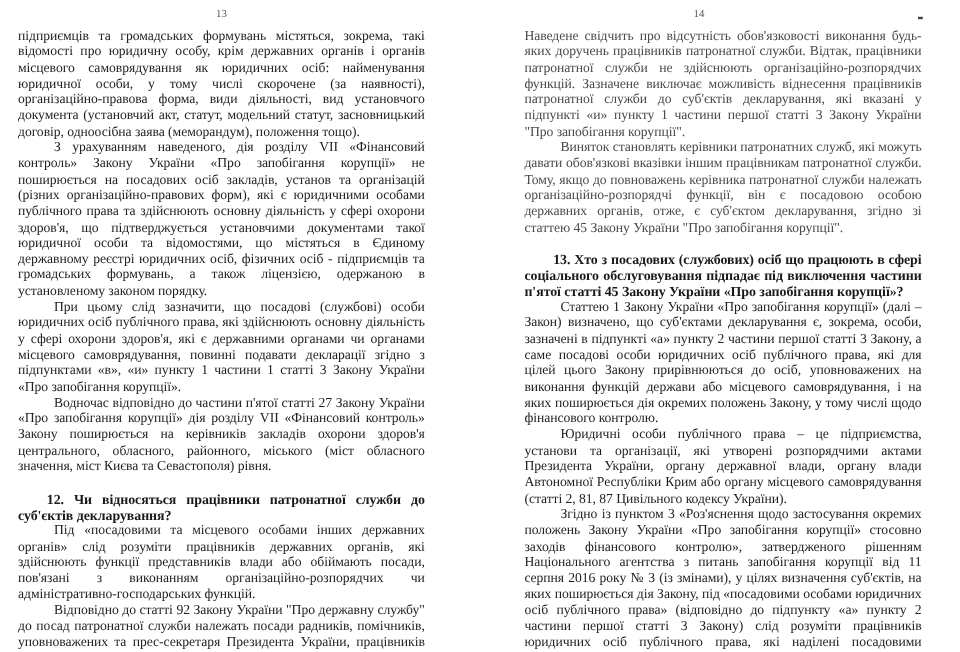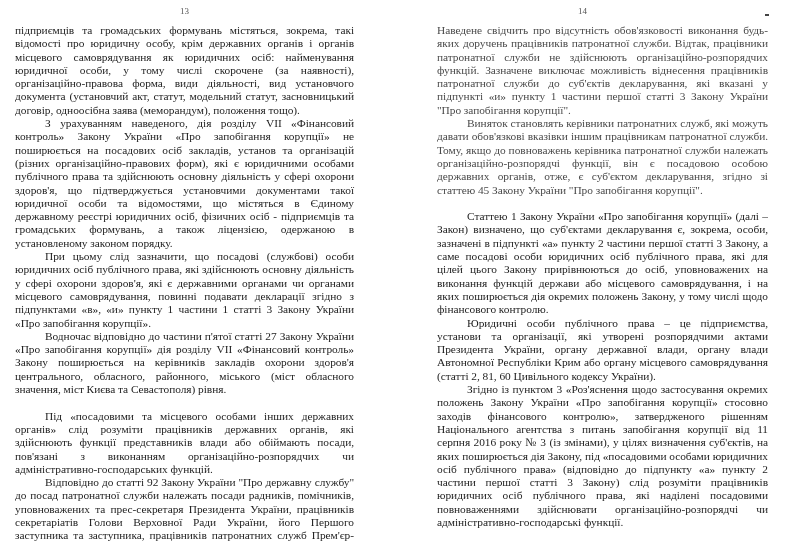--- a/index.html
+++ b/index.html
@@ -41,33 +41,35 @@
 <div class="spread">
 
   <div class="page page-left">
     <div class="page-number">13</div>
     <div class="content">
       <p>підприємців та громадських формувань містяться, зокрема, такі відомості про юридичну особу, крім державних органів і органів місцевого самоврядування як юридичних осіб: найменування юридичної особи, у тому числі скорочене (за наявності), організаційно-правова форма, види діяльності, вид установчого документа (установчий акт, статут, модельний статут, засновницький договір, одноосібна заява (меморандум), положення тощо).</p>
       <p class="indent">З урахуванням наведеного, дія розділу VII «Фінансовий контроль» Закону України «Про запобігання корупції» не поширюється на посадових осіб закладів, установ та організацій (різних організаційно-правових форм), які є юридичними особами публічного права та здійснюють основну діяльність у сфері охорони здоров'я, що підтверджується установчими документами такої юридичної особи та відомостями, що містяться в Єдиному державному реєстрі юридичних осіб, фізичних осіб - підприємців та громадських формувань, а також ліцензією, одержаною в установленому законом порядку.</p>
       <p class="indent">При цьому слід зазначити, що посадові (службові) особи юридичних осіб публічного права, які здійснюють основну діяльність у сфері охорони здоров'я, які є державними органами чи органами місцевого самоврядування, повинні подавати декларації згідно з підпунктами «в», «и» пункту 1 частини 1 статті 3 Закону України «Про запобігання корупції».</p>
       <p class="indent">Водночас відповідно до частини п'ятої статті 27 Закону України «Про запобігання корупції» дія розділу VII «Фінансовий контроль» Закону поширюється на керівників закладів охорони здоров'я центрального, обласного, районного, міського (міст обласного значення, міст Києва та Севастополя) рівня.</p>
       <div class="gap"></div>
+      <h3>12. Чи відносяться працівники патронатної служби до суб'єктів декларування?</h3>
       <p class="indent">Під «посадовими та місцевого особами інших державних органів» слід розуміти працівників державних органів, які здійснюють функції представників влади або обіймають посади, пов'язані з виконанням організаційно-розпорядчих чи адміністративно-господарських функцій.</p>
       <p class="indent">Відповідно до статті 92 Закону України "Про державну службу" до посад патронатної служби належать посади радників, помічників, уповноважених та прес-секретаря Президента України, працівників секретаріатів Голови Верховної Ради України, його Першого заступника та заступника, працівників патронатних служб Прем'єр-міністра України та інших членів Кабінету Міністрів України, помічників-консультантів народних депутатів України, помічників та наукових консультантів суддів Конституційного Суду України, помічників суддів, а також посади патронатних служб в інших державних органах.</p>
 
     </div>
   </div>
 
   <div class="page page-right">
     <div class="page-number">14</div>
     <div class="mark"></div>
     <div class="content">
       <p class="light">Наведене свідчить про відсутність обов'язковості виконання будь-яких доручень працівників патронатної служби. Відтак, працівники патронатної служби не здійснюють організаційно-розпорядчих функцій. Зазначене виключає можливість віднесення працівників патронатної служби до суб'єктів декларування, які вказані у підпункті «и» пункту 1 частини першої статті 3 Закону України "Про запобігання корупції".</p>
       <p class="indent light">Виняток становлять керівники патронатних служб, які можуть давати обов'язкові вказівки іншим працівникам патронатної служби. Тому, якщо до повноважень керівника патронатної служби належать організаційно-розпорядчі функції, він є посадовою особою державних органів, отже, є суб'єктом декларування, згідно зі статтею 45 Закону України "Про запобігання корупції".</p>
       <div class="gap"></div>
+      <h3>13. Хто з посадових (службових) осіб що працюють в сфері соціального обслуговування підпадає під виключення частини п'ятої статті 45 Закону України «Про запобігання корупції»?</h3>
       <p class="indent">Статтею 1 Закону України «Про запобігання корупції» (далі – Закон) визначено, що суб'єктами декларування є, зокрема, особи, зазначені в підпункті «а» пункту 2 частини першої статті 3 Закону, а саме посадові особи юридичних осіб публічного права, які для цілей цього Закону прирівнюються до осіб, уповноважених на виконання функцій держави або місцевого самоврядування, і на яких поширюється дія окремих положень Закону, у тому числі щодо фінансового контролю.</p>
-      <p class="indent">Юридичні особи публічного права – це підприємства, установи та організації, які утворені розпорядчими актами Президента України, органу державної влади, органу влади Автономної Республіки Крим або органу місцевого самоврядування (статті 2, 81, 60 Цивільного кодексу України).</p>
+      <p class="indent">Юридичні особи публічного права – це підприємства, установи та організації, які утворені розпорядчими актами Президента України, органу державної влади, органу влади Автономної Республіки Крим або органу місцевого самоврядування (статті 2, 81, 87 Цивільного кодексу України).</p>
       <p class="indent">Згідно із пунктом 3 «Роз'яснення щодо застосування окремих положень Закону України «Про запобігання корупції» стосовно заходів фінансового контролю», затвердженого рішенням Національного агентства з питань запобігання корупції від 11 серпня 2016 року № 3 (із змінами), у цілях визначення суб'єктів, на яких поширюється дія Закону, під «посадовими особами юридичних осіб публічного права» (відповідно до підпункту «а» пункту 2 частини першої статті 3 Закону) слід розуміти працівників юридичних осіб публічного права, які наділені посадовими повноваженнями здійснювати організаційно-розпорядчі чи адміністративно-господарські функції.</p>
 
     </div>
   </div>
 
 </div>
 
 </body></html>

